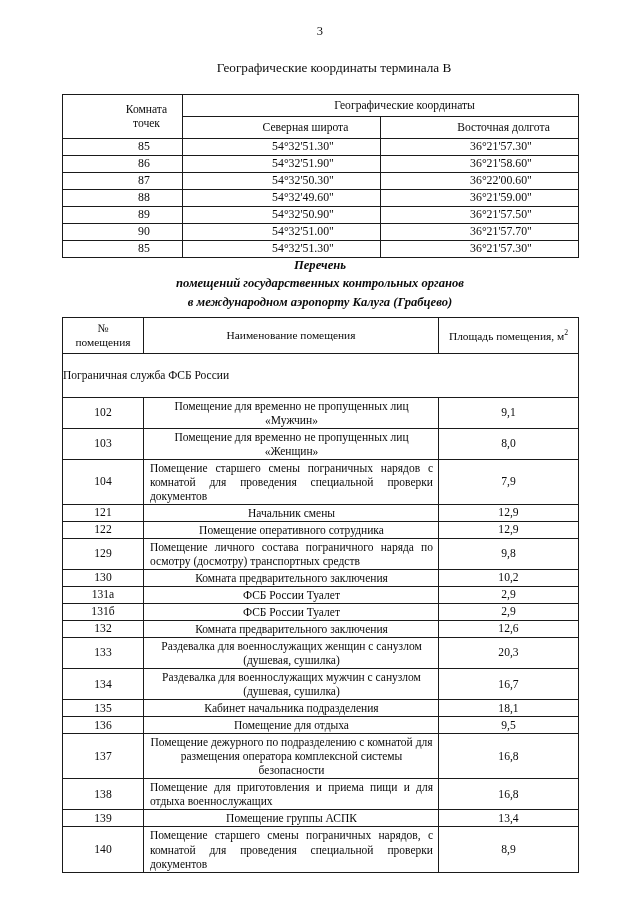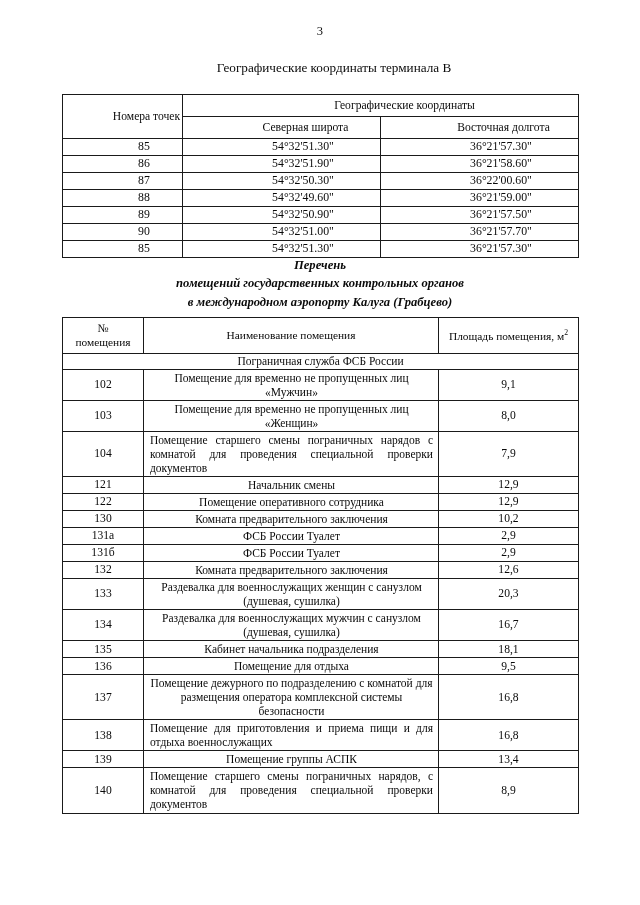--- a/index.html
+++ b/index.html
@@ -119,44 +119,43 @@
   #premises-table td.name.justify {
     text-align: justify;
     text-align-last: left;
   }
   #premises-table td.area {
     text-align: center;
     font-size: 11.6px;
     margin-left: 40px;
   }
   #premises-table td.group {
-    text-align: center;
     font-size: 11.5px;
-    padding: 1px 0;
+    padding: 15px 0;
   }
   sup { font-size: 0.68em; vertical-align: super; }
 </style>
 </head>
 <body>
 
 <div class="page">
 
   <div class="page-number">3</div>
 
   <div class="section-title" id="coord-title">Географические координаты терминала В</div>
 
   <table id="coord-table">
     <colgroup>
       <col class="c-num">
         <col class="c-lat">
         <col class="c-lon">
     </colgroup>
     <thead>
       <tr>
-        <th rowspan="2">Номера точек</th>
+        <th rowspan="2">Комната точек</th>
         <th colspan="2">Географические координаты</th>
       </tr>
       <tr>
         <th>Северная широта</th>
         <th>Восточная долгота</th>
       </tr>
     </thead>
     <tbody id="coord-body">
         <tr>
           <td>85</td>
@@ -241,20 +240,25 @@
           <td class="no">121</td>
           <td class="name">Начальник смены</td>
           <td class="area">12,9</td>
         </tr>
         <tr>
           <td class="no">122</td>
           <td class="name">Помещение оперативного сотрудника</td>
           <td class="area">12,9</td>
         </tr>
         <tr>
+          <td class="no">129</td>
+          <td class="name justify">Помещение личного состава пограничного наряда по осмотру (досмотру) транспортных средств</td>
+          <td class="area">9,8</td>
+        </tr>
+        <tr>
           <td class="no">130</td>
           <td class="name">Комната предварительного заключения</td>
           <td class="area">10,2</td>
         </tr>
         <tr>
           <td class="no">131а</td>
           <td class="name">ФСБ России Туалет</td>
           <td class="area">2,9</td>
         </tr>
         <tr>

